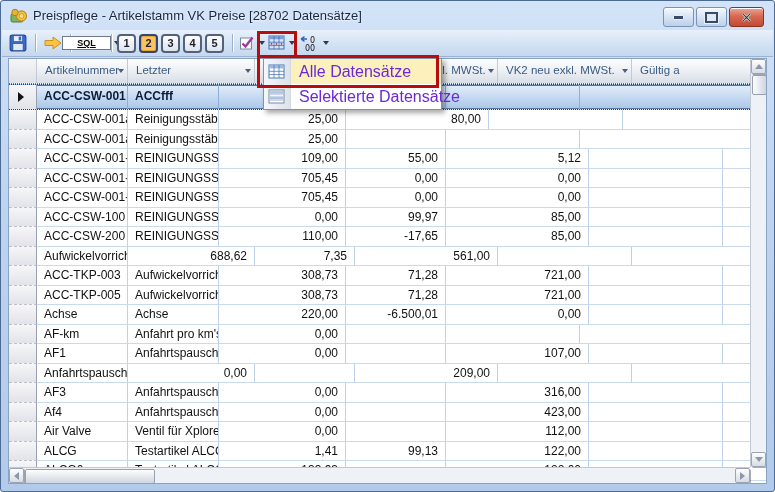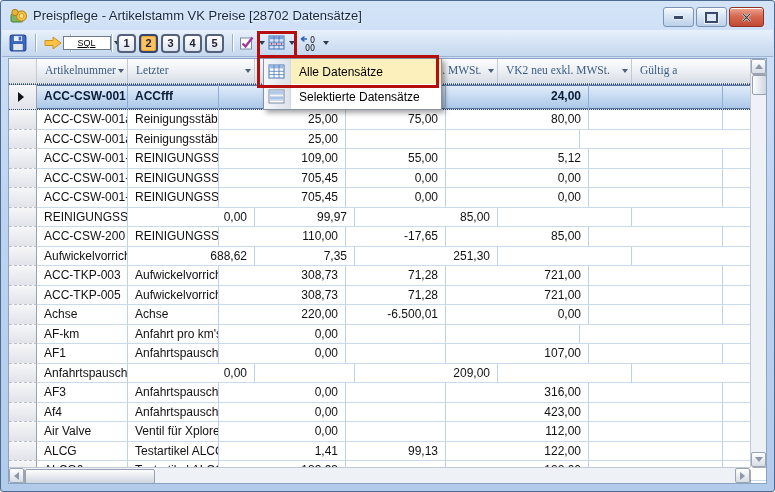--- a/index.html
+++ b/index.html
@@ -20,30 +20,30 @@
   .glyph-min{width:9px;height:3px;background:#39496a;border:1px solid #e8eef8;border-radius:1px;}
   .glyph-max{width:9px;height:7px;border:2px solid #39496a;outline:1px solid #e8eef8;background:#dfe9f6;}
   
   .toolbar{position:absolute;left:1px;right:1px;top:29px;height:27px;display:flex;align-items:center;
     background:linear-gradient(#e8f1fb,#d3e2f4 55%,#c5d8ee);border-bottom:1px solid #9db3d1;
     box-sizing:border-box;padding-left:4px;}
   .tsep{width:1px;height:18px;background:#9fb0c6;box-shadow:1px 0 0 #fff;margin:0 5px;}
   .tbtn{display:flex;align-items:center;justify-content:center;height:22px;border-radius:3px;cursor:default;}
   .caret{width:0;height:0;border-left:3px solid transparent;border-right:3px solid transparent;
     border-top:4px solid #2e3a4e;margin-left:3px;}
-  .sql-box{font-size:9px;font-weight:normal;color:#000;text-decoration:underline;background:#fff;
+  .sql-box{font-size:9px;font-weight:bold;color:#000;text-decoration:underline;background:#fff;
     border:1px solid #6e7a8c;padding:1px 14px;line-height:10px;}
   .numbtn{width:19px;height:19px;margin-right:3px;border:2px solid #55617a;border-radius:4px;
     background:linear-gradient(#fdfdfe,#dde5ee);font-size:11px;font-weight:bold;color:#223;
     display:flex;align-items:center;justify-content:center;box-sizing:border-box;}
   .numbtn.active{background:#fbc25e;border-color:#33466f;box-shadow:0 0 0 1px #e8a73c inset;}
   
   .content{position:absolute;left:7px;right:7px;top:57px;bottom:7px;background:#fff;
     border:1px solid #8ba3c2;box-sizing:border-box;overflow:hidden;}
-  .grid-head{display:flex;height:24px;line-height:23px;border-bottom:1px dotted #63738d;font-family:Liberation Serif, serif;}
+  .grid-head{display:flex;height:24px;line-height:23px;border-bottom:1px dotted #63738d;}
   .hcell{box-sizing:border-box;border-right:1px solid #c3cad6;position:relative;
     background:linear-gradient(#fdfdfe,#eef1f5 45%,#d8dee7);color:#3b5a82;font-size:11.5px;
     padding:0 10px 0 8px;white-space:nowrap;overflow:hidden;}
   .hcell .sortcaret{position:absolute;right:3px;top:10px;width:0;height:0;
     border-left:3px solid transparent;border-right:3px solid transparent;border-top:4px solid #4e5f79;}
   .row{display:flex;height:19.5px;line-height:19.5px;background:#fff;}
   .cell{box-sizing:border-box;border-right:1px solid #bdd2e8;border-bottom:1px solid #c9daec;
     font-size:12px;color:#111;padding:0 7px;white-space:nowrap;overflow:hidden;}
   .cell.num{text-align:right;}
   .c0{width:28px;flex:0 0 28px;} .c1{width:91px;flex:0 0 91px;} .c2{width:91px;flex:0 0 91px;}
@@ -73,21 +73,21 @@
   .tri-down{width:0;height:0;border-left:4px solid transparent;border-right:4px solid transparent;border-top:5px solid #8d97a8;}
   .tri-left{width:0;height:0;border-top:4px solid transparent;border-bottom:4px solid transparent;border-right:5px solid #8d97a8;}
   .tri-right{width:0;height:0;border-top:4px solid transparent;border-bottom:4px solid transparent;border-left:5px solid #8d97a8;}
   .vthumb{position:absolute;left:1px;top:16px;width:13px;height:18px;border:1px solid #96a0b0;
     border-radius:2px;background:linear-gradient(90deg,#fdfdfd,#cfd6e0);}
   .hthumb{position:absolute;top:1px;left:16px;width:128px;height:13px;border:1px solid #96a0b0;
     border-radius:2px;background:linear-gradient(#fdfdfd,#cfd6e0);}
   
   .menu{position:absolute;left:262px;top:57px;width:177px;background:#fff;
     border:1px solid #8691a5;box-shadow:3px 3px 5px rgba(0,0,0,.35);z-index:30;}
-  .menu-item{height:25px;display:flex;align-items:center;font-size:12px;color:#000000;cursor:default;}
+  .menu-item{height:25px;display:flex;align-items:center;font-size:16px;color:#6d28d9;cursor:default;}
   .menu-icon-gutter{width:27px;height:25px;flex:0 0 27px;display:flex;align-items:center;justify-content:center;
     background:linear-gradient(90deg,#f5f7fa,#dde3ea);border-right:1px solid #d4dae2;box-sizing:border-box;}
   .menu-item.hot{background:#fcf1bd;}
   .menu-label{padding-left:8px;white-space:nowrap;}
   
   .ann{position:absolute;border:3px solid #b60d0d;z-index:40;pointer-events:none;box-sizing:border-box;}
   .ann1{left:256px;top:30px;width:40px;height:27px;}
   .ann2{left:256px;top:54px;width:182px;height:33px;}
 </style>
 </head>
@@ -187,30 +187,28 @@
     </div>
     <div id="grid-body">
         <div class="row selected">
           <div class="cell c0">
             <div class="rowarrow"></div>
           </div>
           <div class="cell c1">ACC-CSW-001</div>
           <div class="cell c2">ACCfff</div>
           <div class="cell c3 num"></div>
           <div class="cell c4 num"></div>
-          <div class="cell c5 num">24,00</div>
           <div class="cell c6"></div>
           <div class="cell c7"></div>
         </div>
         <div class="row">
           <div class="cell c0"></div>
           <div class="cell c1">ACC-CSW-001a</div>
           <div class="cell c2">Reinigungsstäbch</div>
           <div class="cell c3 num">25,00</div>
-          <div class="cell c4 num">75,00</div>
           <div class="cell c5 num">80,00</div>
           <div class="cell c6"></div>
           <div class="cell c7"></div>
         </div>
         <div class="row">
           <div class="cell c0"></div>
           <div class="cell c1">ACC-CSW-001a1</div>
           <div class="cell c2">Reinigungsstäbch</div>
           <div class="cell c3 num">25,00</div>
           <div class="cell c4 num"></div>
@@ -242,20 +240,21 @@
           <div class="cell c1">ACC-CSW-001-4</div>
           <div class="cell c2">REINIGUNGSSTÄ</div>
           <div class="cell c3 num">705,45</div>
           <div class="cell c4 num">0,00</div>
           <div class="cell c5 num">0,00</div>
           <div class="cell c6"></div>
           <div class="cell c7"></div>
         </div>
         <div class="row">
           <div class="cell c0"></div>
+          <div class="cell c1">ACC-CSW-100</div>
           <div class="cell c2">REINIGUNGSSTÄ</div>
           <div class="cell c3 num">0,00</div>
           <div class="cell c4 num">99,97</div>
           <div class="cell c5 num">85,00</div>
           <div class="cell c6"></div>
           <div class="cell c7"></div>
         </div>
         <div class="row">
           <div class="cell c0"></div>
           <div class="cell c1">ACC-CSW-200</div>
@@ -264,21 +263,21 @@
           <div class="cell c4 num">-17,65</div>
           <div class="cell c5 num">85,00</div>
           <div class="cell c6"></div>
           <div class="cell c7"></div>
         </div>
         <div class="row">
           <div class="cell c0"></div>
           <div class="cell c2">Aufwickelvorricht</div>
           <div class="cell c3 num">688,62</div>
           <div class="cell c4 num">7,35</div>
-          <div class="cell c5 num">251,30</div>
+          <div class="cell c5 num">561,00</div>
           <div class="cell c6"></div>
           <div class="cell c7"></div>
         </div>
         <div class="row">
           <div class="cell c0"></div>
           <div class="cell c1">ACC-TKP-003</div>
           <div class="cell c2">Aufwickelvorricht</div>
           <div class="cell c3 num">308,73</div>
           <div class="cell c4 num">71,28</div>
           <div class="cell c5 num">721,00</div>

